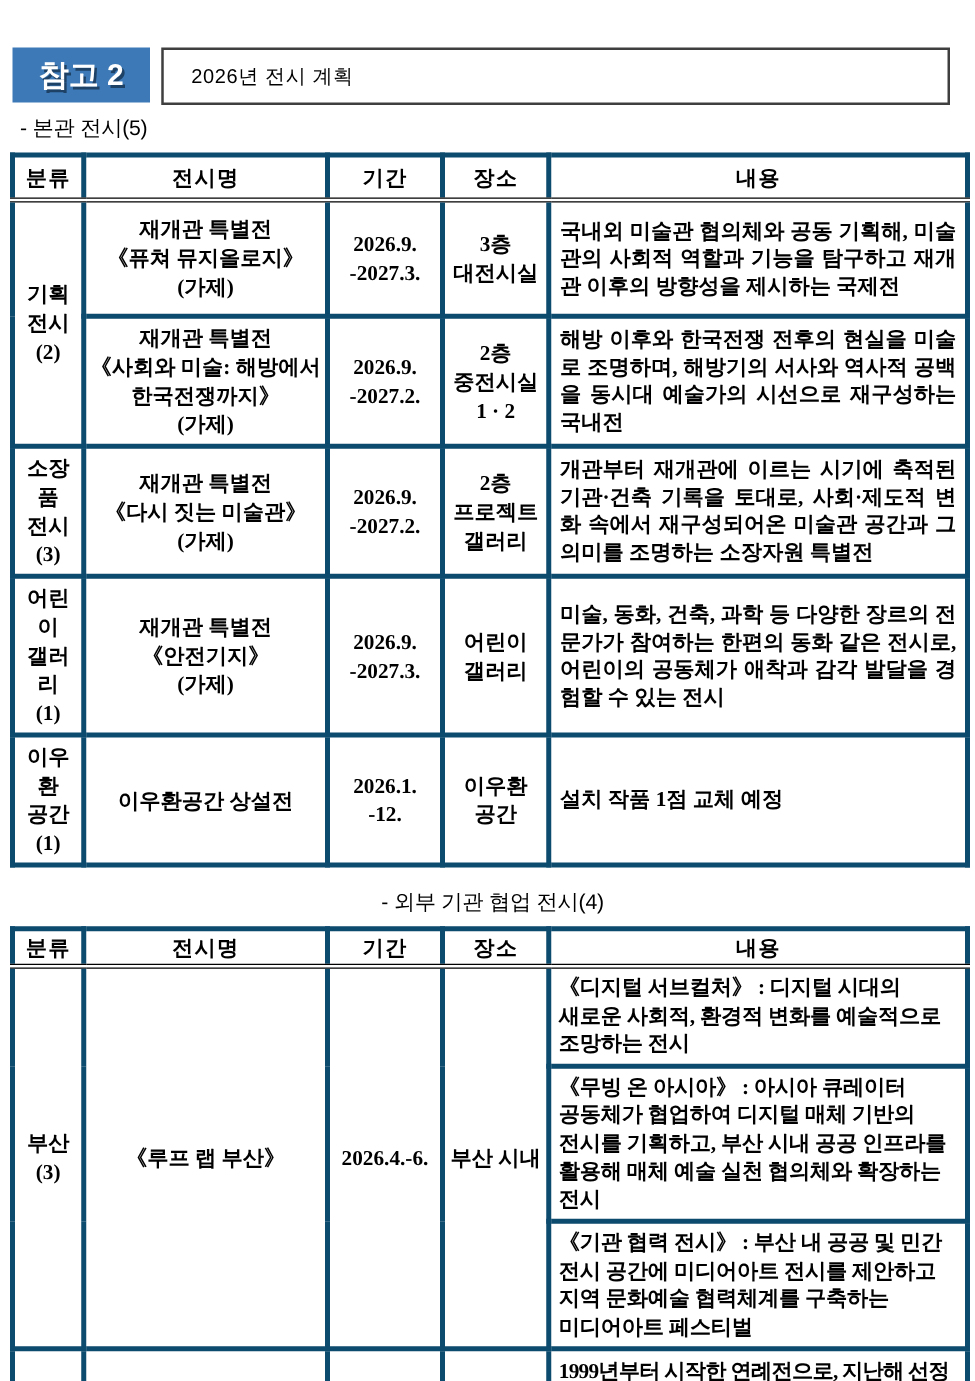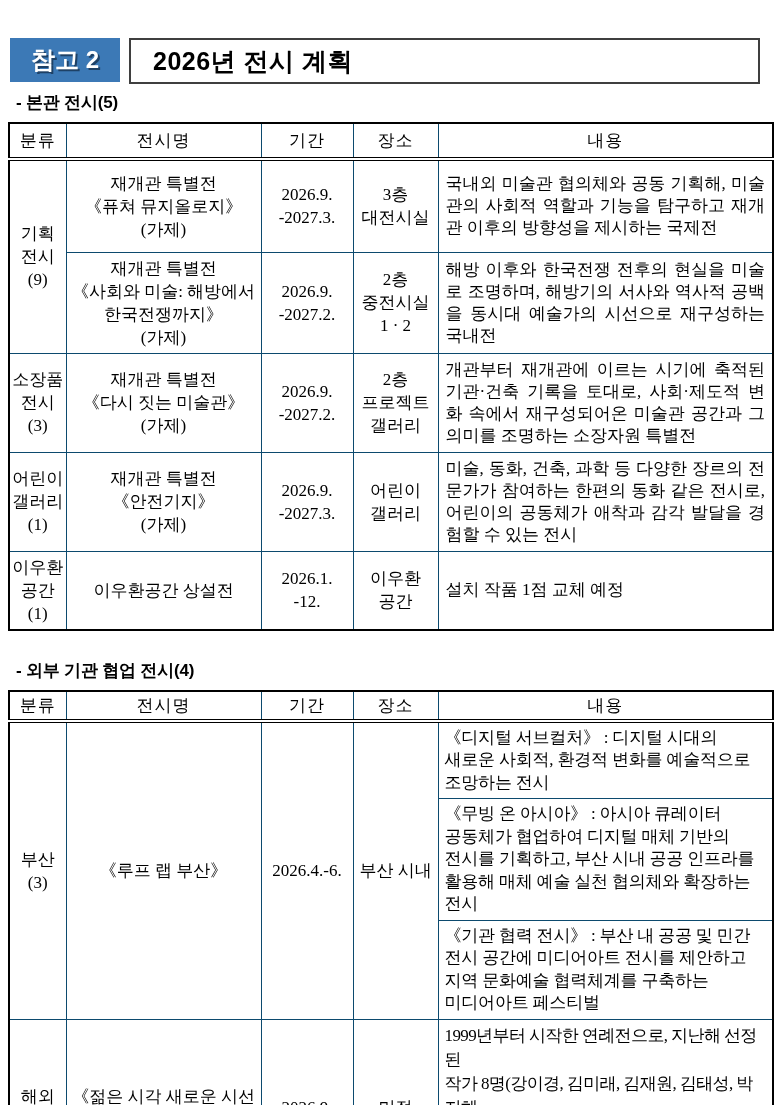--- a/index.html
+++ b/index.html
@@ -15,47 +15,47 @@
   .hdr { display:flex; gap:9px; height:46px; margin:0 12px 0 2px; }
   .badge {
     width:110px; height:44px; flex:0 0 110px;
     display:flex; align-items:center; justify-content:center;
     font-family:"Liberation Sans", sans-serif; font-weight:bold; font-size:24px;
     color:#fff; text-shadow:2px 2px 0 #1e4166;
   }
   .titlebox {
     flex:1; height:46px; border:2px solid #3f3f3f; background:#fff;
     display:flex; align-items:center; padding-left:22px;
-    font-family:"Liberation Sans", sans-serif; font-weight:bold; font-size:25px;
+    font-family:"Liberation Sans", sans-serif; font-weight:normal; font-size:16px;
     letter-spacing:0.5px;
   }
 
   
   .summary {
     margin-top:13px; margin-left:0;
     font-family:"Liberation Sans", sans-serif; font-weight:bold; font-size:17px;
     letter-spacing:-0.3px; white-space:nowrap;
   }
   .sect-heading {
-    font-family:"Liberation Sans", sans-serif; font-weight:bold; font-size:17px;
+    font-family:"Liberation Sans", sans-serif; font-weight:normal; font-size:17px;
     margin:7px 0 8px 8px; letter-spacing:-0.2px;
   }
-  .sect-heading.second { margin-top:28px; }
+  .sect-heading.second { margin-top:16px;text-align:center; }
 
   
   table {
     width:764px; border-collapse:collapse; table-layout:fixed;
     border:2px solid #000;
   }
   col.c-cat    { width:57px; }
   col.c-name   { width:195px; }
   col.c-period { width:92px; }
   col.c-venue  { width:85px; }
   col.c-desc   { width:335px; }
-  th, td { border:1px solid #0c4a6e; font-size:17px; font-weight:normal; }
+  th, td { border:4px solid #0c4a6e; font-size:17px; font-weight:bold; }
   thead th {
     border-bottom:4px double #000;
     text-align:center; vertical-align:middle; letter-spacing:1px;
   }
   td.cat, td.name, td.period, td.venue {
     text-align:center; vertical-align:middle; white-space:pre-line;
     line-height:23px; padding:4px 2px;
   }
   td.desc {
     text-align:justify; vertical-align:middle;
@@ -108,21 +108,21 @@
         <th>전시명</th>
         <th>기간</th>
         <th>장소</th>
         <th>내용</th>
       </tr>
     </thead>
     <tbody>
       <tr class="r1">
         <td class="cat" rowspan="2">기획
 전시
-(9)</td>
+(2)</td>
         <td class="name">재개관 특별전
 《퓨쳐 뮤지올로지》
 (가제)</td>
         <td class="period">2026.9.
 -2027.3.</td>
         <td class="venue">3층
 대전시실</td>
         <td class="desc">국내외 미술관 협의체와 공동 기획해, 미술관의 사회적 역할과 기능을 탐구하고 재개관 이후의 방향성을 제시하는 국제전</td>
       </tr>
       <tr class="r2">

